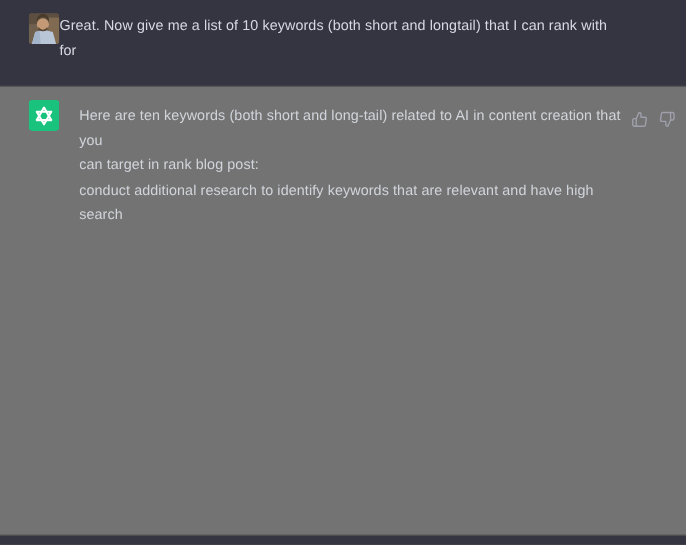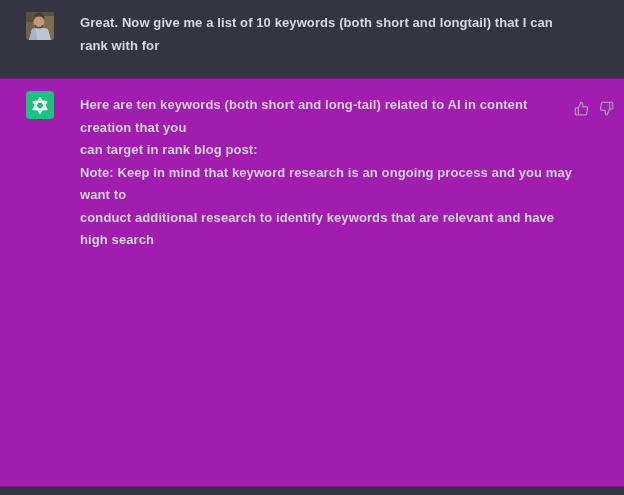--- a/index.html
+++ b/index.html
@@ -17,40 +17,40 @@
   .row {
     display: flex;
     align-items: flex-start;
     padding: 10px 20px 10px 26px;
   }
   .row.user {
     background: #343541;
     height: 78px;
   }
   .row.assistant {
-    background: #a21caf;
+    background: #737373;
     height: 409px;
     border-top: 1px solid rgba(0,0,0,0.25);
     border-bottom: 1px solid rgba(0,0,0,0.25);
     position: relative;
     color: #d1d5db;
+    gap: 18px;
   }
   .avatar {
     flex: 0 0 28px;
     width: 28px; height: 28px;
     border-radius: 3px;
     overflow: hidden;
     margin-top: 2px;
   }
   .msg-content {
     flex: 1 1 auto;
-    margin-left: 26px;
+    margin-left: 0;
     padding-top: 2px;
     max-width: 500px;
-    font-weight: bold;
   }
   .assistant .msg-content { padding-top: 5px; }
   .para { margin: 0; }
   .keyword-list {
     margin: 22px 0 22px 0;
     padding-left: 31px;
     color: #d7d8e0;
   }
   .keyword-list li {
     line-height: 22.4px;
@@ -113,21 +113,20 @@
         <path d="M0,7.6 L6.6,-3.8 L-6.6,-3.8 Z"></path>
       </g>
     </svg>
   </div>
   <div class="msg-content">
     <div class="para">
       <div>Here are ten keywords (both short and long-tail) related to AI in content creation that you</div>
       <div>can target in rank blog post:</div>
     </div>
     <div class="para">
-      <div>Note: Keep in mind that keyword research is an ongoing process and you may want to</div>
       <div>conduct additional research to identify keywords that are relevant and have high search</div>
 
     </div>
   </div>
 
   <div class="actions">
     <button class="icon-btn">
       <svg width="15" height="15" viewBox="0 0 24 24" fill="none" stroke="currentColor" stroke-width="2" stroke-linecap="round" stroke-linejoin="round">
         <path d="M14 9V5a3 3 0 0 0-3-3l-4 9v11h11.28a2 2 0 0 0 2-1.7l1.38-9a2 2 0 0 0-2-2.3zM7 22H4a2 2 0 0 1-2-2v-7a2 2 0 0 1 2-2h3"></path>
       </svg>

